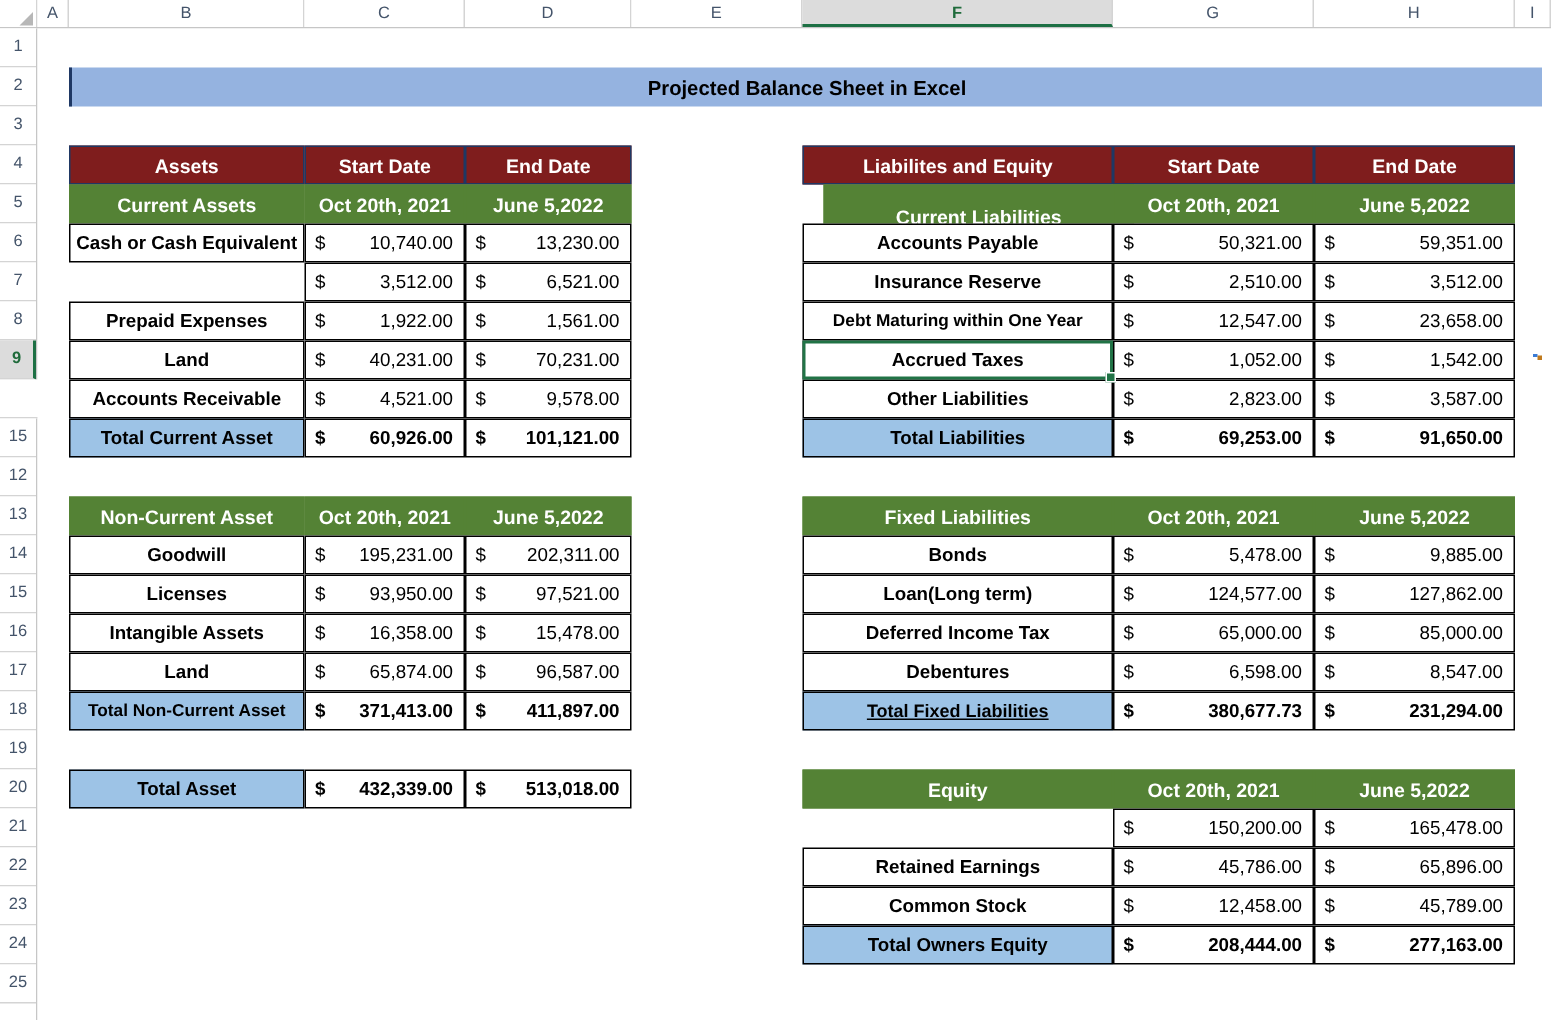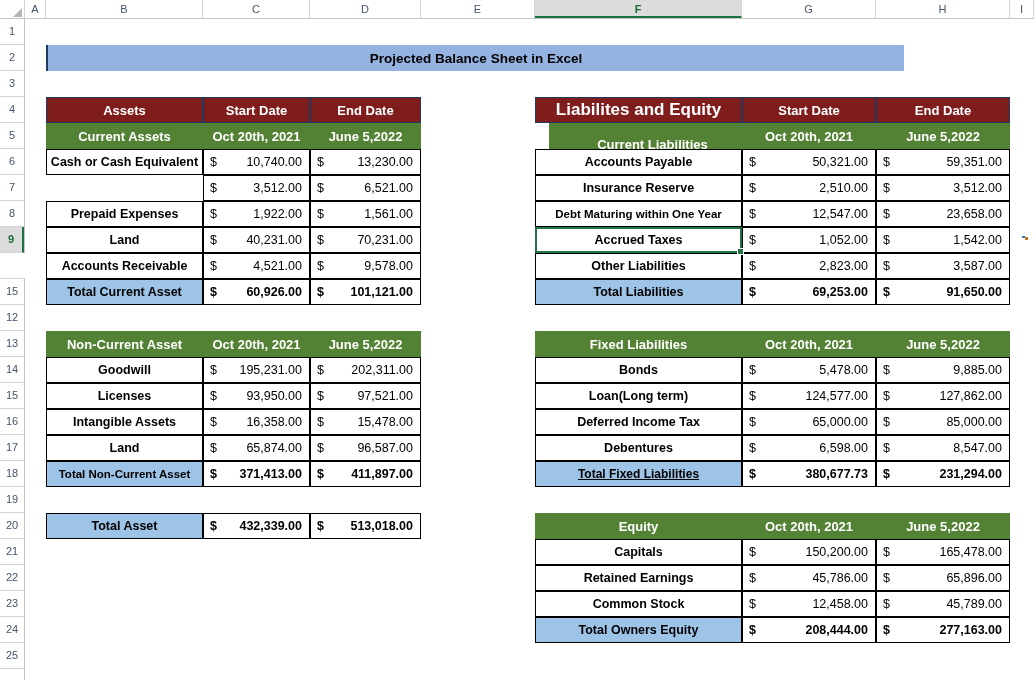--- a/index.html
+++ b/index.html
@@ -135,21 +135,21 @@
       <div class="cell" style="top: 468px; height: 26px; line-height: 25px;">19</div>
       <div class="cell" style="top: 494px; height: 26px; line-height: 25px;">20</div>
       <div class="cell" style="top: 520px; height: 26px; line-height: 25px;">21</div>
       <div class="cell" style="top: 546px; height: 26px; line-height: 25px;">22</div>
       <div class="cell" style="top: 572px; height: 26px; line-height: 25px;">23</div>
       <div class="cell" style="top: 598px; height: 26px; line-height: 25px;">24</div>
       <div class="cell" style="top: 624px; height: 26px; line-height: 25px;">25</div>
     </div>
 
   <div class="grid" id="grid">
-      <div class="banner" style="left: 21px; width: 858px; top: 26px; height: 26px;">Projected Balance Sheet in Excel</div>
+      <div class="banner" style="left: 21px; width: 982px; top: 26px; height: 26px;">Projected Balance Sheet in Excel</div>
       <div class="tc center navy" style="left: 21px; width: 157px; top: 78px; height: 26px; font-size: 13px;">Assets</div>
       <div class="tc center navy" style="left: 178px; width: 107px; top: 78px; height: 26px; font-size: 13px;">Start Date</div>
       <div class="tc center navy" style="left: 285px; width: 111px; top: 78px; height: 26px; font-size: 13px;">End Date</div>
       <div class="tc center green" style="left: 21px; width: 157px; top: 104px; height: 26px; font-size: 13px;">Current Assets</div>
       <div class="tc center green" style="left: 178px; width: 107px; top: 104px; height: 26px; font-size: 13px;">Oct 20th, 2021</div>
       <div class="tc center green" style="left: 285px; width: 111px; top: 104px; height: 26px; font-size: 13px;">June 5,2022</div>
       <div class="tc center" style="left: 21px; width: 157px; top: 130px; height: 26px; font-size: 12.5px;">Cash or Cash Equivalent</div>
       <div class="tc money" style="left: 178px; width: 107px; top: 130px; height: 26px;">
         <span class="cur">$</span>
         <span>10,740.00</span>
@@ -252,21 +252,21 @@
       </div>
       <div class="tc center blue" style="left: 21px; width: 157px; top: 494px; height: 26px;">Total Asset</div>
       <div class="tc money bold" style="left: 178px; width: 107px; top: 494px; height: 26px;">
         <span class="cur">$</span>
         <span>432,339.00</span>
       </div>
       <div class="tc money bold" style="left: 285px; width: 111px; top: 494px; height: 26px;">
         <span class="cur">$</span>
         <span>513,018.00</span>
       </div>
-      <div class="tc center navy" style="left: 510px; width: 207px; top: 78px; height: 26px; font-size: 17px;">Liabilites and Equity</div>
+      <div class="tc center navy" style="left: 510px; width: 207px; top: 78px; height: 26px; font-size: 13px;">Liabilites and Equity</div>
       <div class="tc center navy" style="left: 717px; width: 134px; top: 78px; height: 26px; font-size: 13px;">Start Date</div>
       <div class="tc center navy" style="left: 851px; width: 134px; top: 78px; height: 26px; font-size: 13px;">End Date</div>
       <div class="tc center green" style="left: 524px; width: 207px; top: 104px; height: 42px; font-size: 13px;">Current Liabilities</div>
       <div class="tc center green" style="left: 717px; width: 134px; top: 104px; height: 26px; font-size: 13px;">Oct 20th, 2021</div>
       <div class="tc center green" style="left: 851px; width: 134px; top: 104px; height: 26px; font-size: 13px;">June 5,2022</div>
       <div class="tc center" style="left: 510px; width: 207px; top: 130px; height: 26px; font-size: 12.5px;">Accounts Payable</div>
       <div class="tc money" style="left: 717px; width: 134px; top: 130px; height: 26px;">
         <span class="cur">$</span>
         <span>50,321.00</span>
       </div>
@@ -363,21 +363,20 @@
         <span class="cur">$</span>
         <span>380,677.73</span>
       </div>
       <div class="tc money bold" style="left: 851px; width: 134px; top: 442px; height: 26px;">
         <span class="cur">$</span>
         <span>231,294.00</span>
       </div>
       <div class="tc center green" style="left: 510px; width: 207px; top: 494px; height: 26px; font-size: 13px;">Equity</div>
       <div class="tc center green" style="left: 717px; width: 134px; top: 494px; height: 26px; font-size: 13px;">Oct 20th, 2021</div>
       <div class="tc center green" style="left: 851px; width: 134px; top: 494px; height: 26px; font-size: 13px;">June 5,2022</div>
-      <div class="tc center" style="left: 510px; width: 207px; top: 520px; height: 26px; font-size: 12.5px;">Capitals</div>
       <div class="tc money" style="left: 717px; width: 134px; top: 520px; height: 26px;">
         <span class="cur">$</span>
         <span>150,200.00</span>
       </div>
       <div class="tc money" style="left: 851px; width: 134px; top: 520px; height: 26px;">
         <span class="cur">$</span>
         <span>165,478.00</span>
       </div>
       <div class="tc center" style="left: 510px; width: 207px; top: 546px; height: 26px; font-size: 12.5px;">Retained Earnings</div>
       <div class="tc money" style="left: 717px; width: 134px; top: 546px; height: 26px;">

